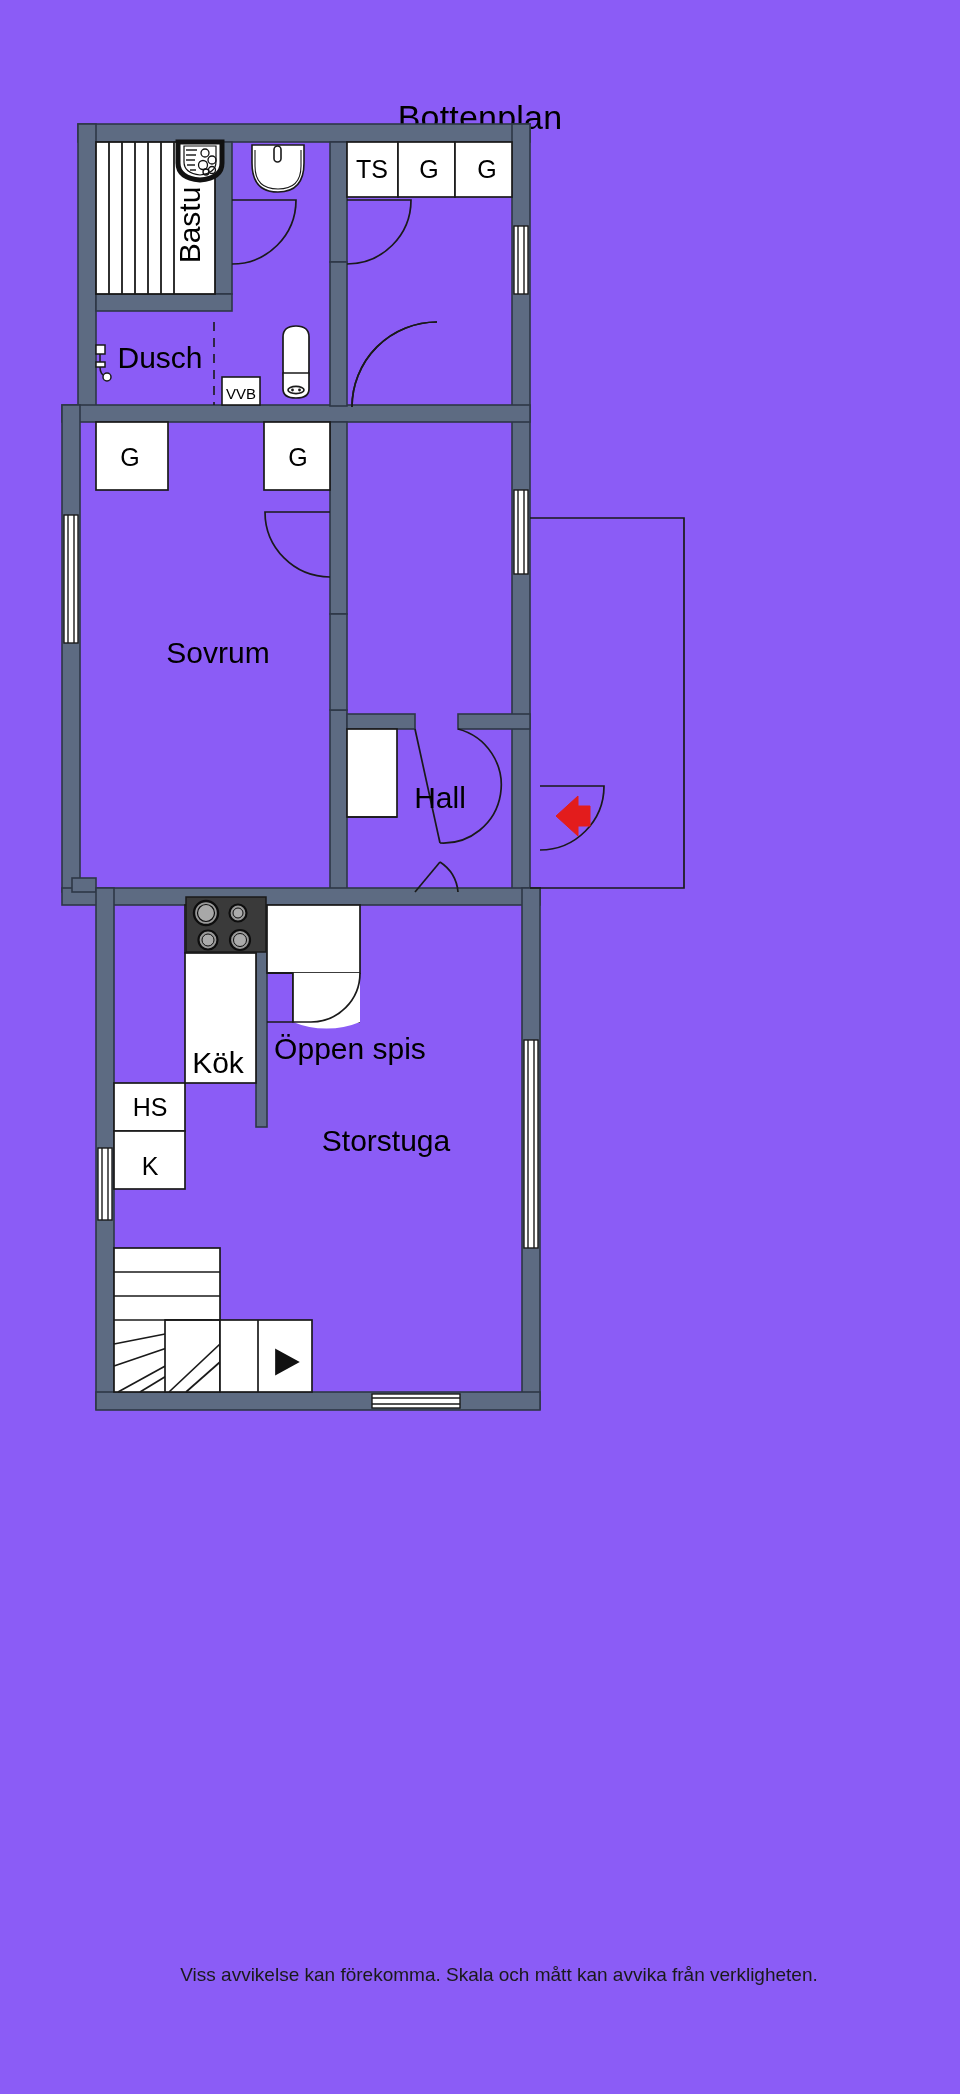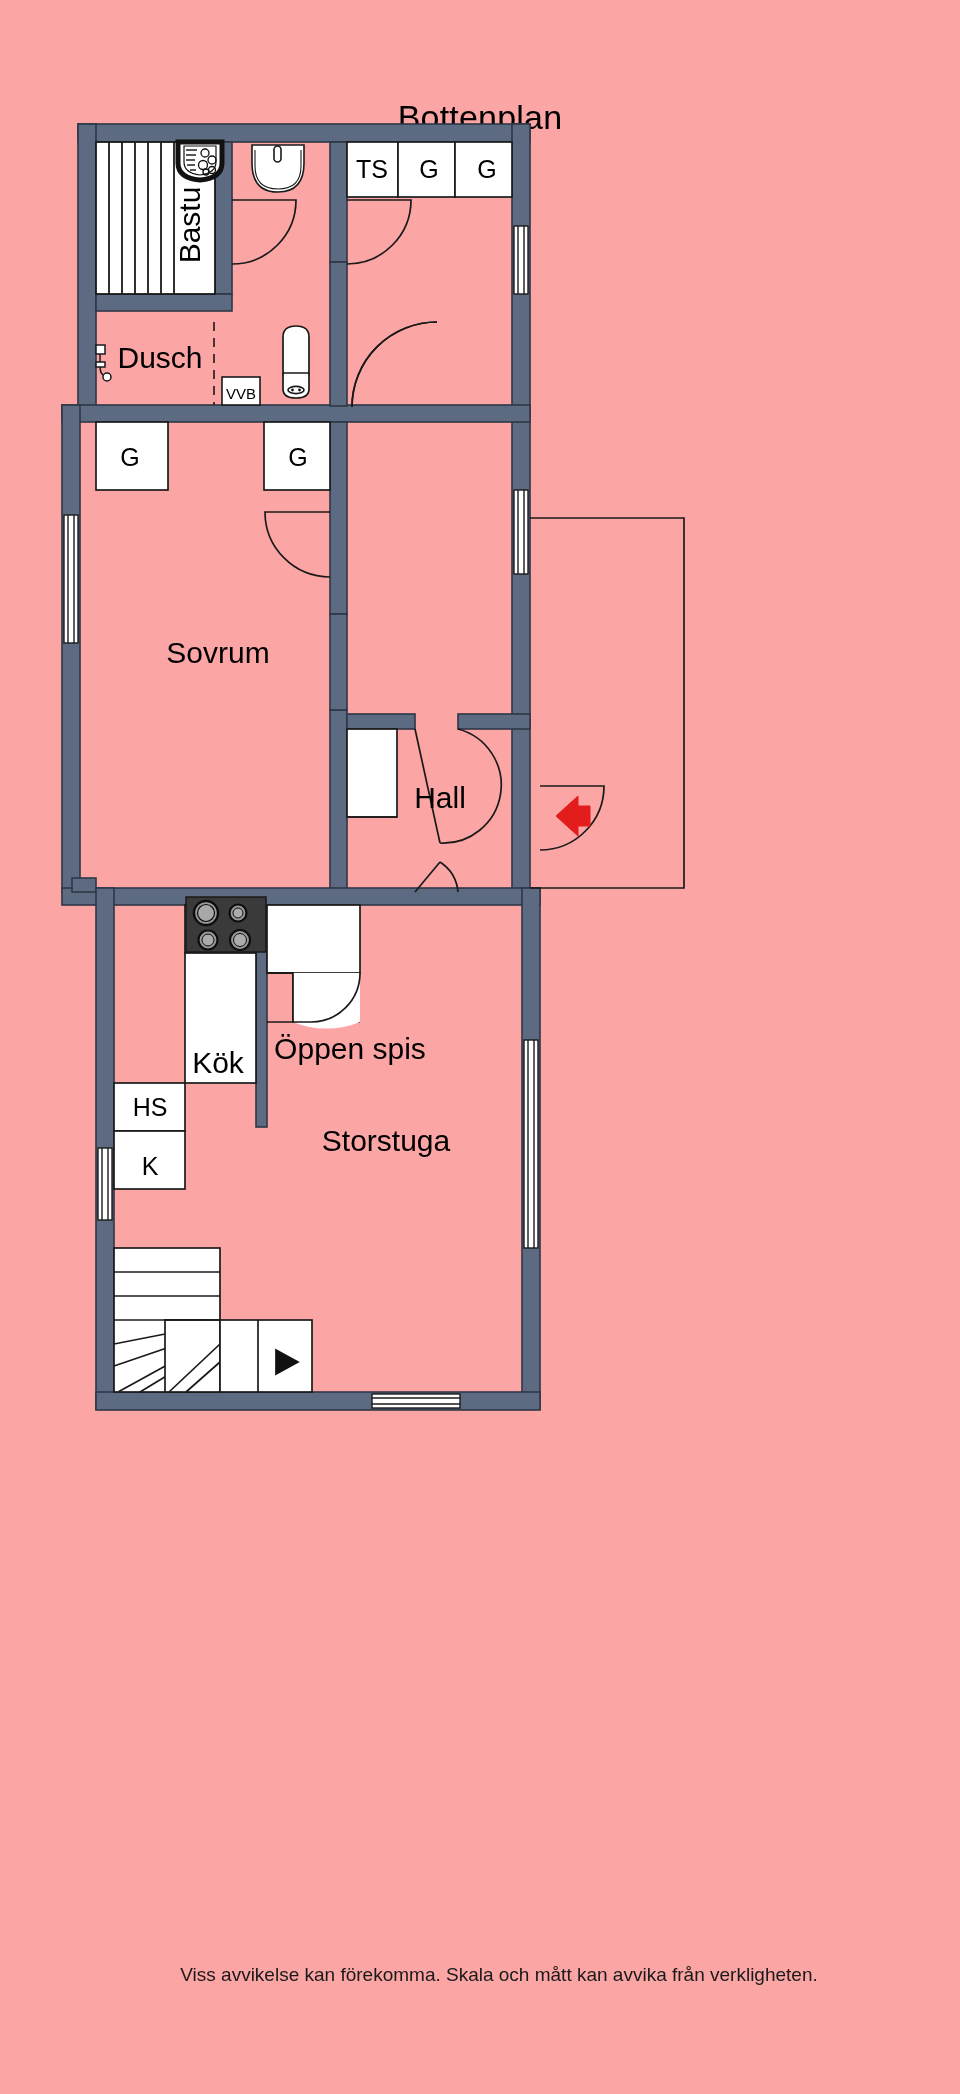--- a/index.html
+++ b/index.html
@@ -13,21 +13,21 @@
     height: 2094px;
     font-family: "Liberation Sans", sans-serif;
     color: #000000;
     position: relative;
     overflow: hidden;
   }
   #page {
     position: relative;
     width: 960px;
     height: 2094px;
-    background: #fca5a5;
+    background: #8b5cf6;
   }
   #plan-title {
     position: absolute;
     top: 98px;
     left: 0;
     width: 960px;
     text-align: center;
     font-size: 34px;
     font-weight: 400;
     letter-spacing: 0.2px;

